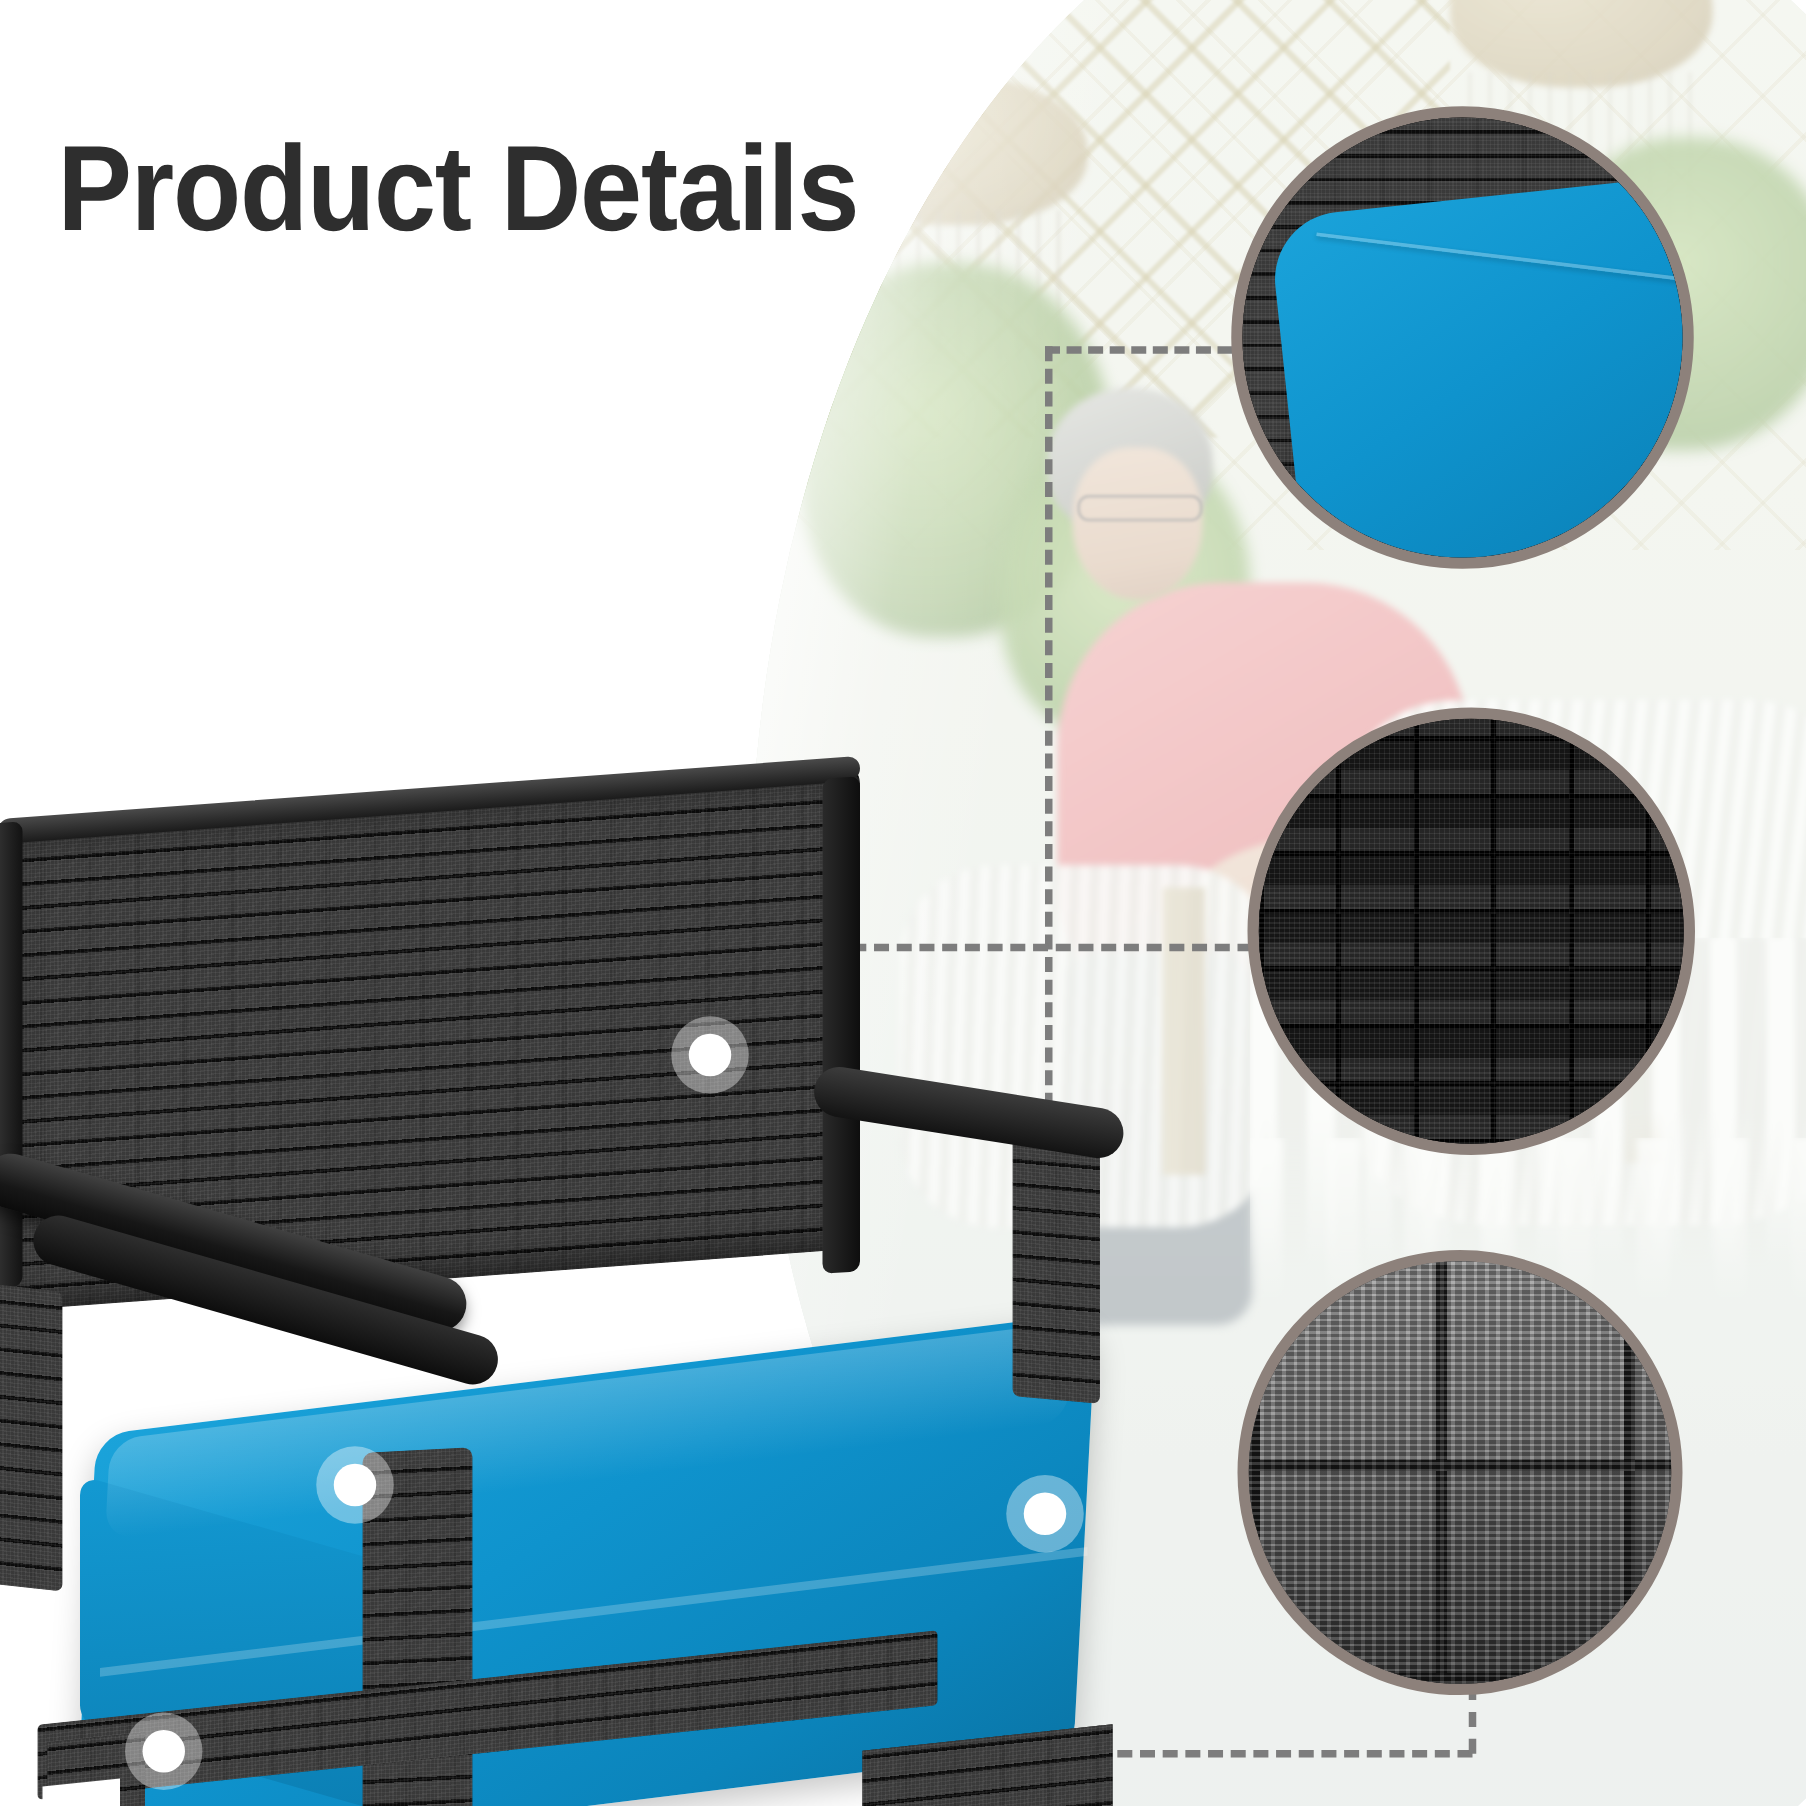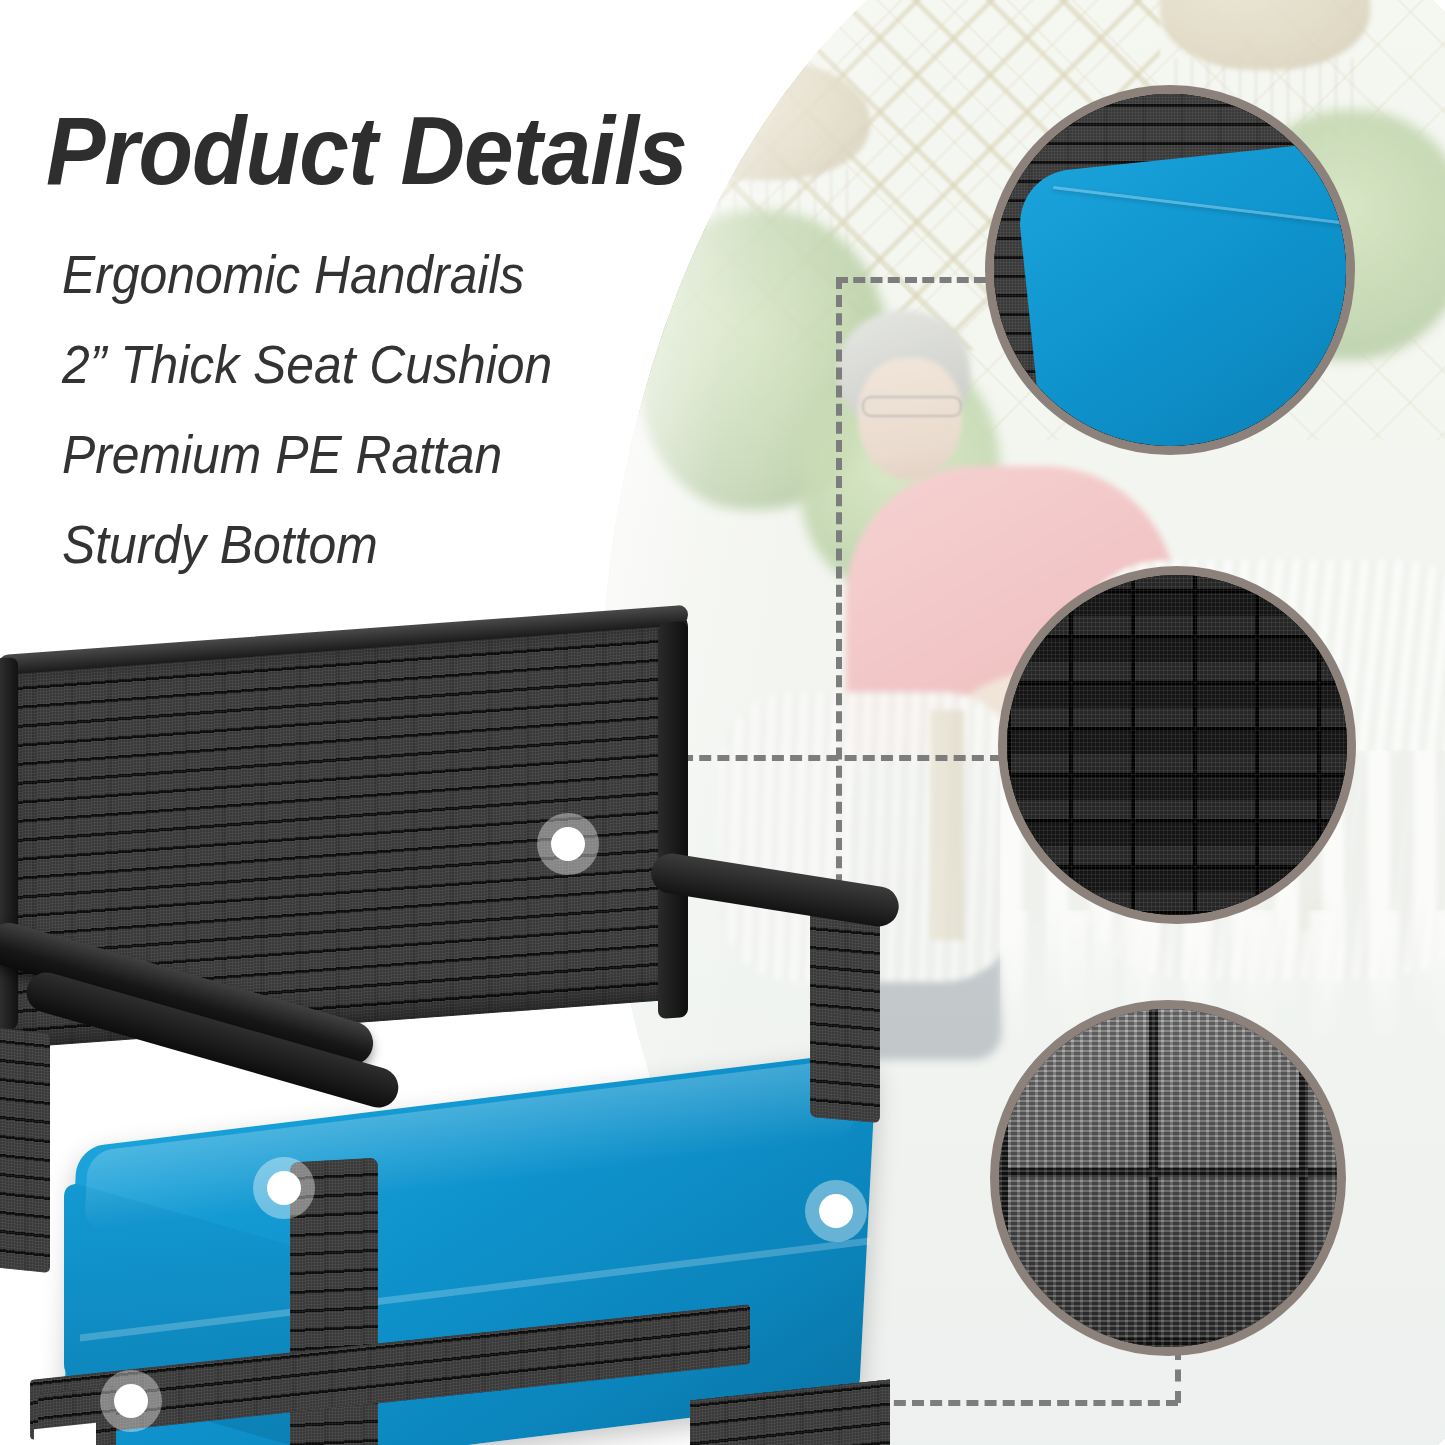--- a/index.html
+++ b/index.html
@@ -7,21 +7,20 @@
     padding: 0;
     background: #ffffff;
   }
   #stage {
     position: relative;
     width: 1445px;
     height: 1445px;
     overflow: hidden;
     background: #ffffff;
     font-family: "Liberation Sans", sans-serif;
-    font-style: italic;
   }
 
   
   #right-panel {
     position: absolute;
     left: 600px;
     top: -120px;
     width: 1100px;
     height: 1690px;
     border-radius: 50%;
@@ -502,20 +501,14 @@
     <div class="chair-part photo-notch"></div>
   </div>
 
   <div class="marker" style="left:537px; top:813px;"></div>
   <div class="marker" style="left:253px; top:1157px;"></div>
   <div class="marker" style="left:805px; top:1180px;"></div>
   <div class="marker" style="left:100px; top:1370px;"></div>
 
   <div id="title">Product Details</div>
 
-  <div id="feature-list">
-    <div class="feature">Ergonomic Handrails</div>
-    <div class="feature">2” Thick Seat Cushion</div>
-    <div class="feature">Premium PE Rattan</div>
-    <div class="feature">Sturdy Bottom</div>
-  </div>
 
 </div>
 
 </body></html>

